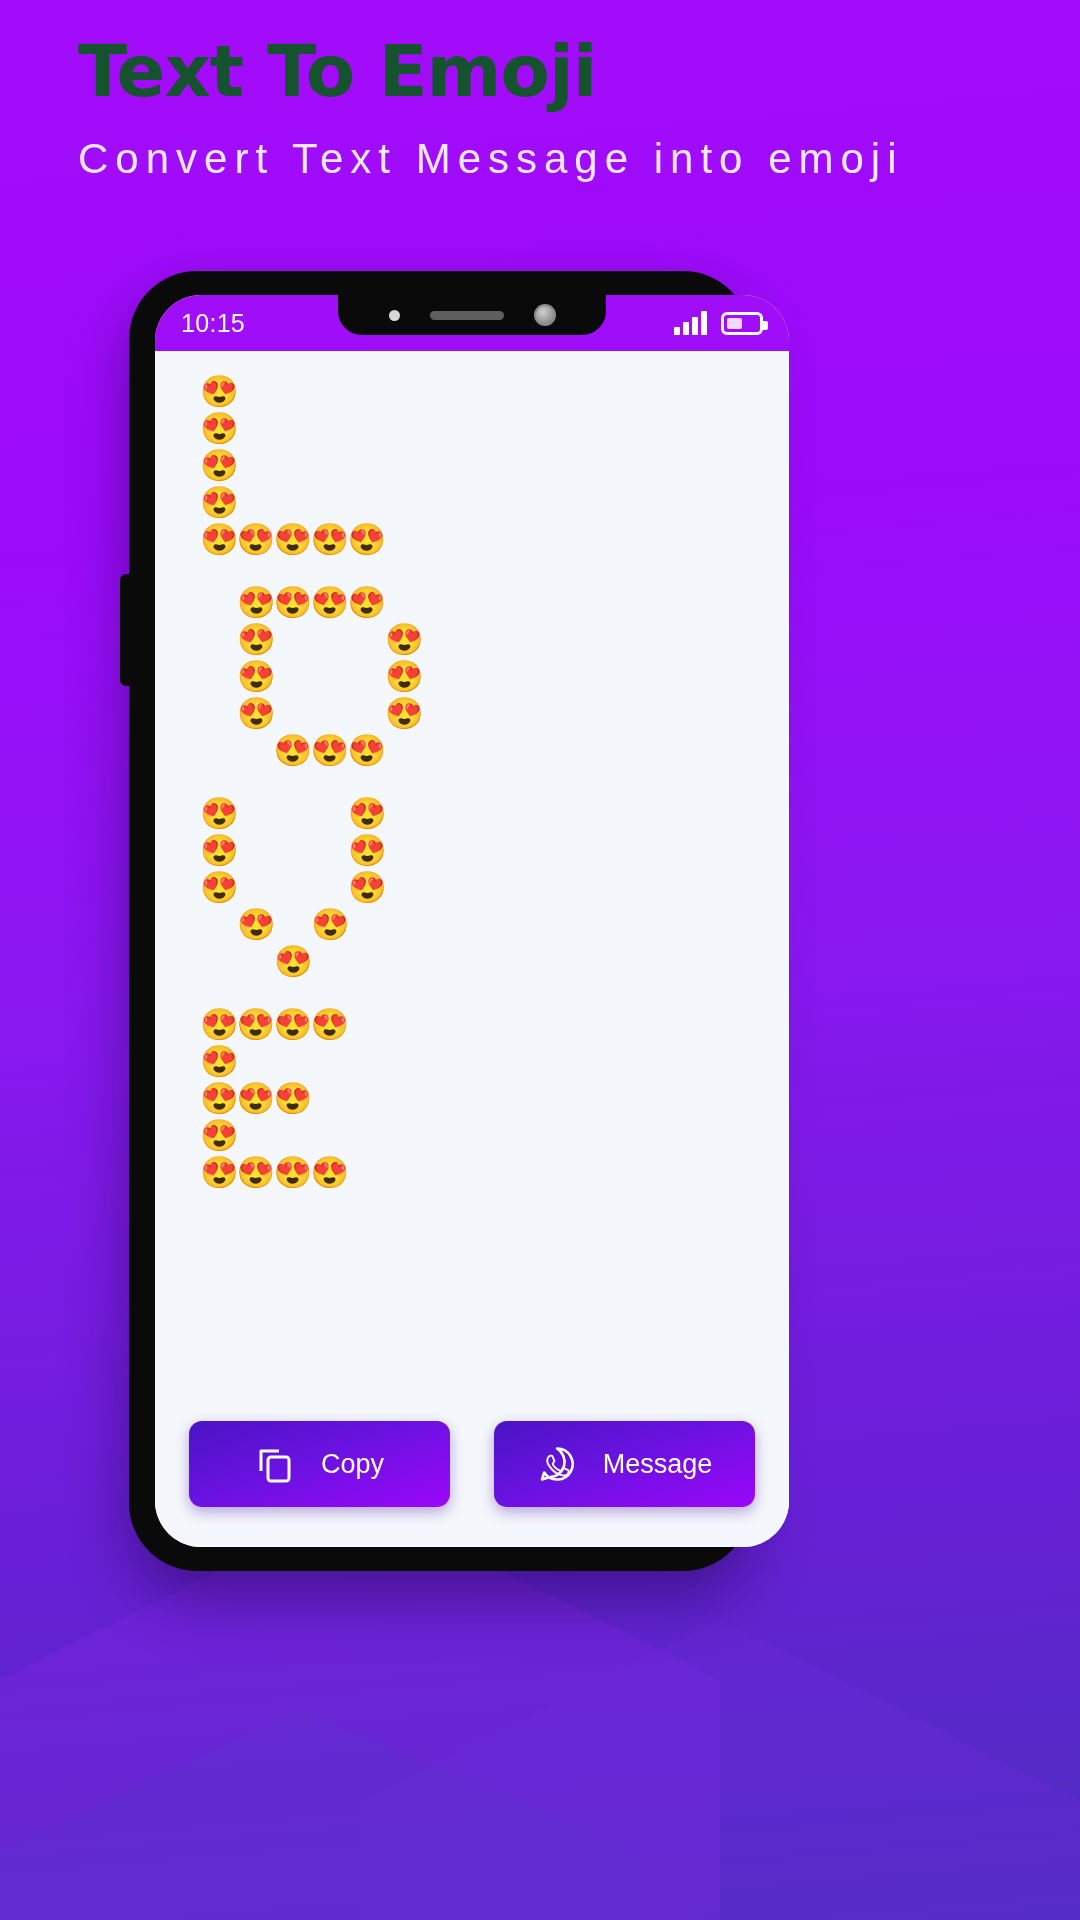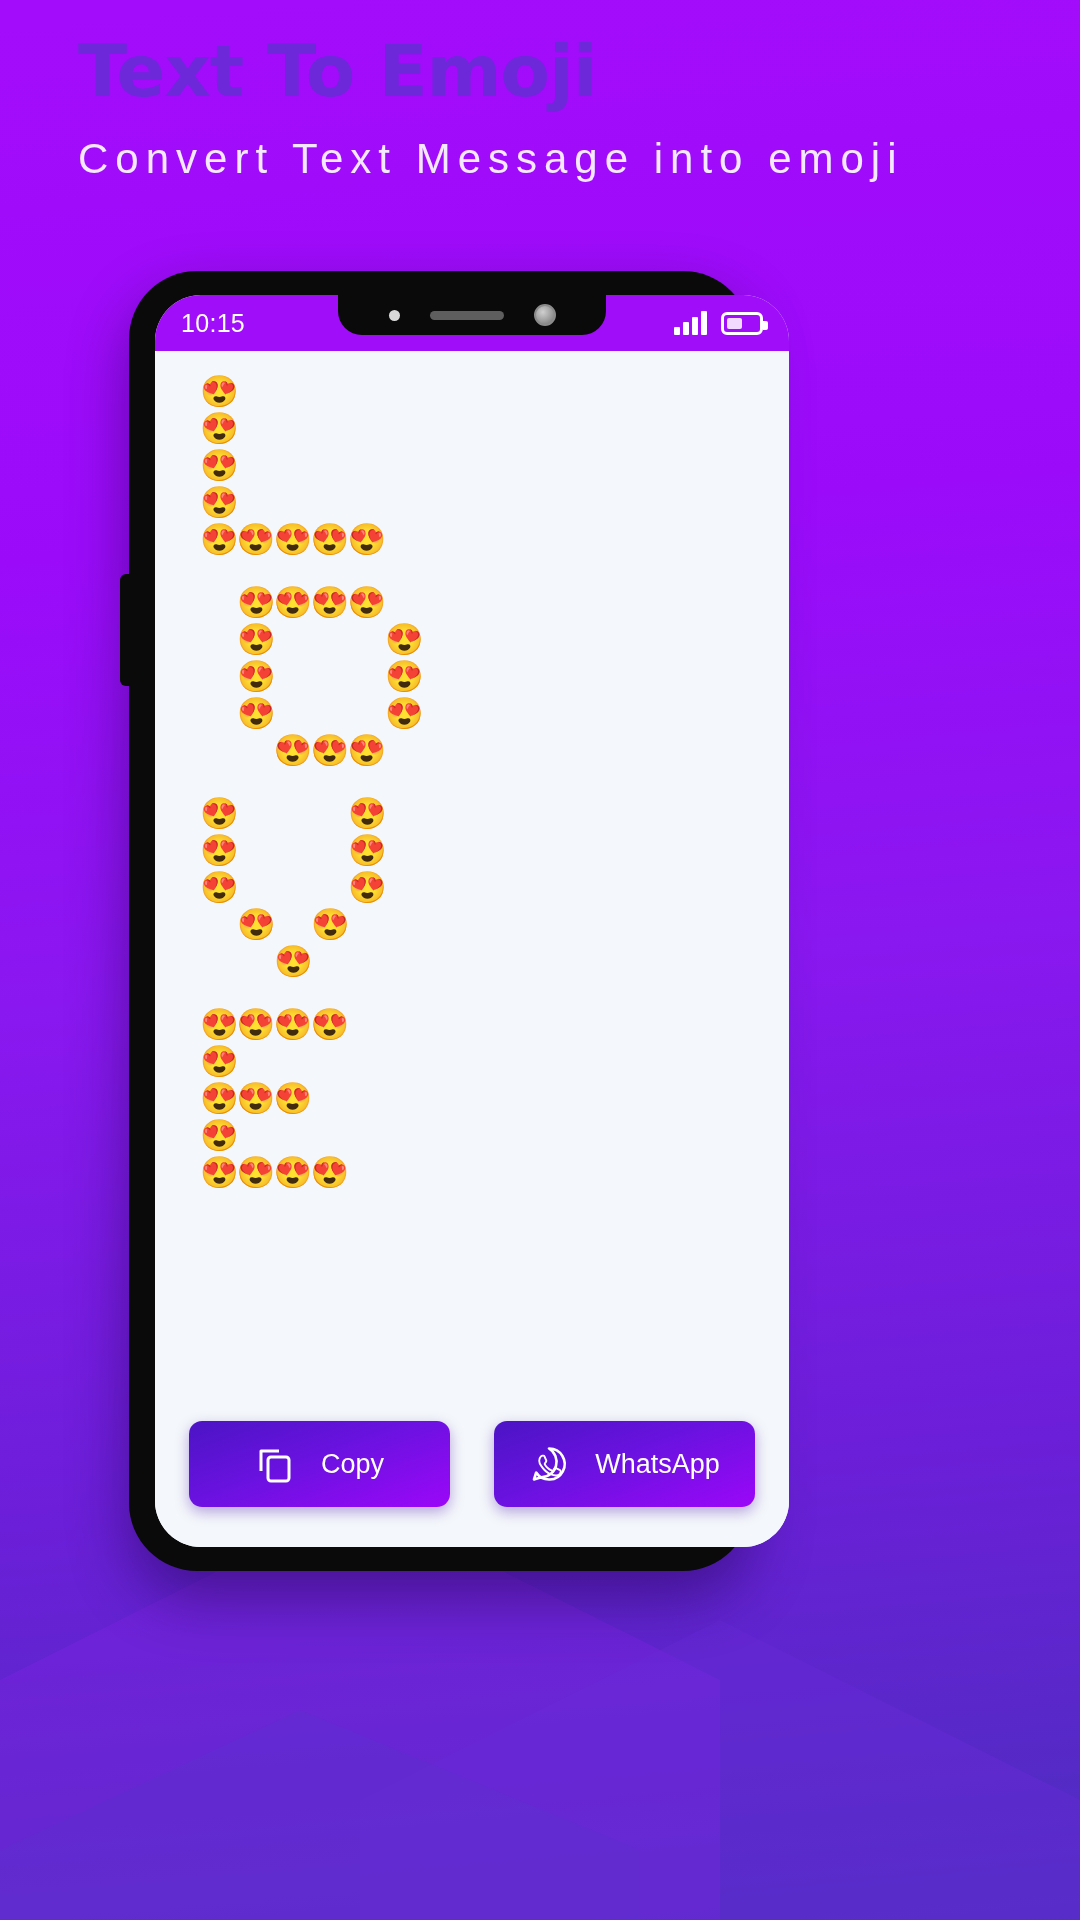--- a/index.html
+++ b/index.html
@@ -10,21 +10,21 @@
     position:relative;
   }
 
   
   .bg-chevron { position:absolute; left:0; width:1080px; pointer-events:none; }
   .bg-chevron svg { display:block; }
 
   
   .promo { position:absolute; left:0; top:0; width:1080px; padding:34px 0 0 78px; }
   .promo-title {
-    font-size:72px; font-weight:bold; color:#6d28d9; letter-spacing:-1px;
+    font-size:72px; font-weight:bold; color:#14532d; letter-spacing:-1px;
     line-height:1.05; font-family:"DejaVu Sans", sans-serif;
   }
   .promo-sub {
     margin-top:20px; font-size:42px; color:#f4e8ff; font-weight:400;
     letter-spacing:7px; line-height:1.38; font-family:"Liberation Sans", sans-serif;
   }
 
   
   .phone {
     position:absolute; left:129px; top:271px; width:622px; height:1300px;
@@ -321,18 +321,18 @@
 
       <button class="act-btn">
         <span class="act-icon">
           <svg width="40" height="40" viewBox="0 0 40 40" xmlns="http://www.w3.org/2000/svg">
             <g fill="none" stroke="#ffffff" stroke-width="2.6" stroke-linecap="round" stroke-linejoin="round">
               <path d="M20 4.5 A15.5 15.5 0 1 1 7.2 28.5 L5 35.5 L12.3 33.3 A15.5 15.5 0 0 0 20 4.5 Z"></path>
               <path d="M15 13.2 c-.5-1.1-1-1.1-1.5-1.1 h-1.2 c-.5 0-1.3.2-2 1 c-.7.8-2.6 2.5-2.6 6.1 c0 3.6 2.6 7.1 3 7.6 c.4.5 5.1 8.1 12.5 11 c6.2 2.4 7.4 1.9 8.8 1.8 c1.3-.1 4.3-1.7 4.9-3.4 c.6-1.7.6-3.1.4-3.4 c-.2-.3-.7-.5-1.4-.9 l-4.9-2.4 c-.7-.3-1.2-.5-1.7.3 c-.5.8-1.9 2.4-2.3 2.9 c-.4.5-.9.5-1.6.2 c-.7-.4-3.1-1.1-5.9-3.6 c-2.2-1.9-3.6-4.3-4.1-5.1 c-.4-.8 0-1.2.3-1.6 c.3-.3.7-.9 1.1-1.3 c.4-.5.5-.8.7-1.3 c.2-.5.1-1-.1-1.4 Z" transform="scale(0.72) translate(6.5,4)"></path>
             </g>
           </svg>
         </span>
-        <span>WhatsApp</span>
+        <span>Message</span>
       </button>
     </div>
 
   </div>
 </div>
 
 </body></html>

